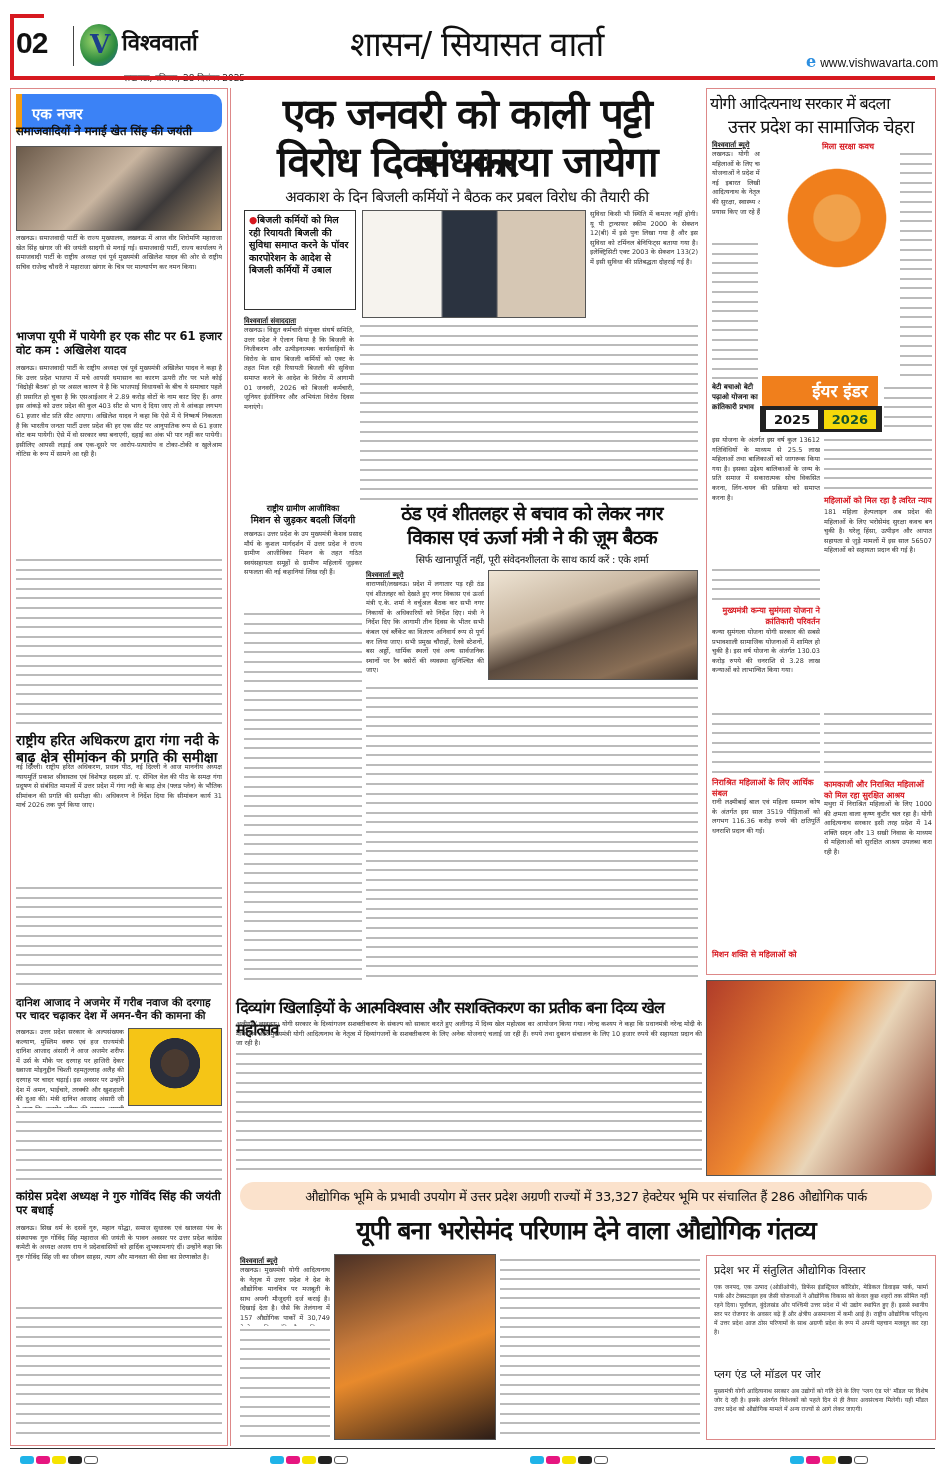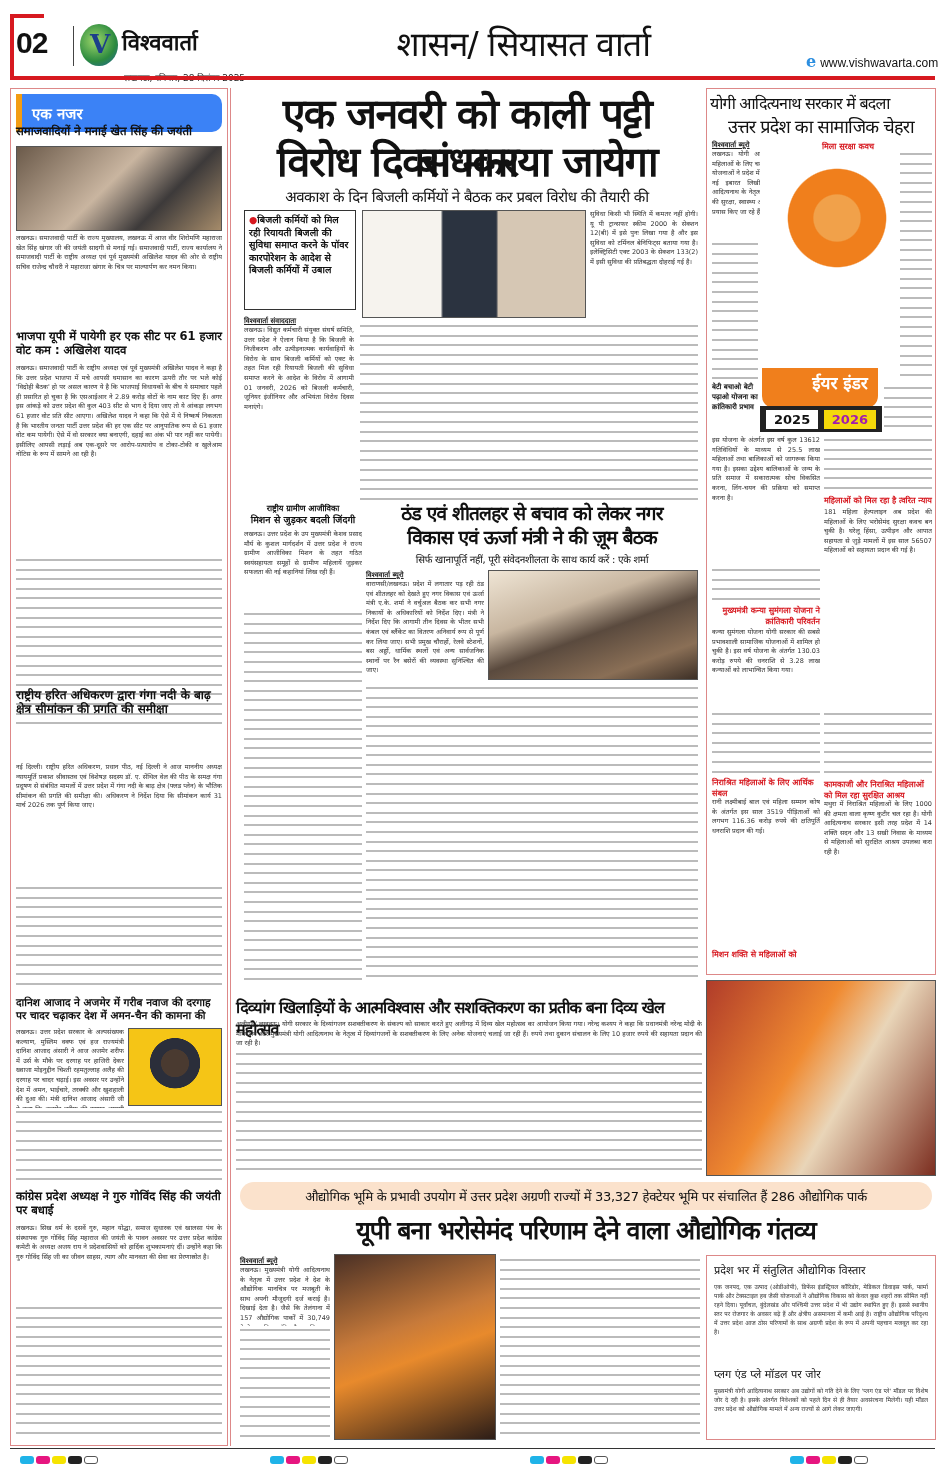--- a/index.html
+++ b/index.html
@@ -5,21 +5,21 @@
   * { box-sizing: border-box; margin: 0; padding: 0; }
   body { width: 945px; height: 1474px; background: #fff; font-family: "DejaVu Sans", sans-serif; color: #111; overflow: hidden; position: relative; }
   .abs { position: absolute; }
   .red-corner { left: 10px; top: 14px; width: 34px; height: 62px; border-left: 4px solid #d71920; border-top: 4px solid #d71920; }
   .pgno { left: 16px; top: 26px; font: bold 30px "Liberation Sans", sans-serif; letter-spacing: -1px; }
   .vsep { left: 73px; top: 26px; width: 1px; height: 40px; background: #444; }
   .logo { left: 80px; top: 24px; width: 38px; height: 42px; border-radius: 50%; background: radial-gradient(circle at 40% 40%, #9fd86b, #2c8a3f 60%, #1e5fa8); }
   .logo span { position: absolute; left: 10px; top: 5px; font: bold 26px "DejaVu Serif", serif; color: #1c3f8a; }
   .brand { left: 122px; top: 26px; font: bold 22px "DejaVu Sans", sans-serif; color: #111; }
   .dateline { left: 124px; top: 55px; font-size: 9px; color: #222; margin-top: 16px; }
-  .section-title { left: 350px; top: 20px; width: 300px; text-align: right; font: 34px "DejaVu Sans", sans-serif; letter-spacing: -1px; }
+  .section-title { left: 350px; top: 20px; width: 300px; text-align: left; font: 34px "DejaVu Sans", sans-serif; letter-spacing: -1px; }
   .web { left: 770px; top: 52px; font: 12px "Liberation Sans", sans-serif; margin-left: 36px; }
   .web .ie { color: #2d8fe0; font: bold 16px "DejaVu Serif", serif; margin-right: 4px; }
   .redrule { left: 10px; top: 76px; width: 925px; height: 4px; background: #d71920; }
 
   
   .col-left { left: 10px; top: 88px; width: 218px; height: 1358px; border: 1px solid #d88; }
   .col-right-box { left: 706px; top: 88px; width: 230px; height: 887px; border: 1px solid #d88; }
   .box-bottom-right { left: 706px; top: 1255px; width: 230px; height: 185px; border: 1px solid #d88; }
   .mainframe { left: 230px; top: 88px; width: 472px; height: 1358px; border-left: 1px solid #d88; }
 
@@ -38,21 +38,21 @@
   .headline-main { font: bold 41px "DejaVu Sans", sans-serif; text-align: center; letter-spacing: -1.5px; line-height: 48px; }
   .sub-main { font: 17px "DejaVu Sans", sans-serif; text-align: center; letter-spacing: -0.5px; }
   .byline { font-weight: bold; font-size: 7px; text-decoration: underline; color: #222; }
   .bullet-box { border: 1px solid #333; padding: 3px 4px; font: bold 11px "DejaVu Sans", sans-serif; line-height: 14px; }
   .bullet-box .dot { color: #d71920; }
 
   .yr-badge { background: #f07f1c; color: #fff; font: bold 17px "DejaVu Sans", sans-serif; text-align: center; border-radius: 0 0 12px 12px; }
   .yr-bar { background: #222; display: flex; align-items: center; justify-content: space-between; padding: 0 6px; }
   .yr { font: bold 13px "DejaVu Sans", sans-serif; padding: 2px 8px; position: relative; }
   .yr.y1 { background: #fff; color: #111; }
-  .yr.y2 { background: #f5d90a; color: #a21caf; }
+  .yr.y2 { background: #f5d90a; color: #14532d; }
 
   .red-sub { color: #d71920; font-weight: bold; font-size: 8px; }
   .pill { background: #fbe2cc; border-radius: 14px; text-align: center; font: 13px "DejaVu Sans", sans-serif; padding: 5px 0; letter-spacing: -0.3px; }
   .cmyk { position: absolute; top: 1456px; display: flex; gap: 2px; }
   .cmyk span { width: 14px; height: 8px; border-radius: 3px; display: inline-block; }
 </style>
 </head>
 <body>
 
 <div class="abs red-corner"></div>
@@ -70,21 +70,21 @@
 <div class="abs col-left"></div>
 <div class="abs label-bar" style="left:16px; top:94px; width:206px;">एक नजर</div>
 <h2 class="abs" style="left:16px; top:125px; width:206px; font-size:11.5px;">समाजवादियों ने मनाई खेत सिंह की जयंती</h2>
 <div class="abs photo" style="left:16px; top:146px; width:206px; height:85px;"></div>
 <div class="abs txt" style="left:16px; top:234px; width:206px; height:92px; overflow:hidden;">लखनऊ। समाजवादी पार्टी के राज्य मुख्यालय, लखनऊ में आज वीर शिरोमणि महाराजा खेत सिंह खंगार जी की जयंती सादगी से मनाई गई। समाजवादी पार्टी, राज्य कार्यालय ने समाजवादी पार्टी के राष्ट्रीय अध्यक्ष एवं पूर्व मुख्यमंत्री अखिलेश यादव की ओर से राष्ट्रीय सचिव राजेन्द्र चौधरी ने महाराजा खंगार के चित्र पर माल्यार्पण कर नमन किया।</div>
 
 <h2 class="abs" style="left:16px; top:330px; width:206px; font-size:11.5px;">भाजपा यूपी में पायेगी हर एक सीट पर 61 हजार वोट कम : अखिलेश यादव</h2>
 <div class="abs txt" style="left:16px; top:364px; width:206px; height:190px; overflow:hidden;">लखनऊ। समाजवादी पार्टी के राष्ट्रीय अध्यक्ष एवं पूर्व मुख्यमंत्री अखिलेश यादव ने कहा है कि उत्तर प्रदेश भाजपा में मचे आपसी घमासान का कारण ऊपरी तौर पर भले कोई 'विद्रोही बैठक' हो पर असल कारण ये है कि भाजपाई विधायकों के बीच ये समाचार पहले ही प्रसारित हो चुका है कि एसआईआर ने 2.89 करोड़ वोटों के नाम काट दिए हैं। अगर इस आंकड़े को उत्तर प्रदेश की कुल 403 सीट से भाग दे दिया जाए तो ये आंकड़ा लगभग 61 हजार वोट प्रति सीट आएगा। अखिलेश यादव ने कहा कि ऐसे में ये निष्कर्ष निकलता है कि भारतीय जनता पार्टी उत्तर प्रदेश की हर एक सीट पर आनुपातिक रूप से 61 हजार वोट कम पायेगी। ऐसे में वो सरकार क्या बनाएगी, दहाई का अंक भी पार नहीं कर पायेगी। इसीलिए आपसी लड़ाई अब एक-दूसरे पर आरोप-प्रत्यारोप व टोका-टोकी व खुलेआम नोटिस के रूप में सामने आ रही है।</div>
 <div class="abs filler" style="left:16px; top:556px; width:206px; height:172px;"></div>
 
-<h2 class="abs" style="left:16px; top:688px; width:206px; font-size:12px;">राष्ट्रीय हरित अधिकरण द्वारा गंगा नदी के बाढ़ क्षेत्र सीमांकन की प्रगति की समीक्षा</h2>
+<h2 class="abs" style="left:16px; top:732px; width:206px; font-size:14px;">राष्ट्रीय हरित अधिकरण द्वारा गंगा नदी के बाढ़ क्षेत्र सीमांकन की प्रगति की समीक्षा</h2>
 <div class="abs txt" style="left:16px; top:763px; width:206px; height:120px; overflow:hidden;">नई दिल्ली। राष्ट्रीय हरित अधिकरण, प्रधान पीठ, नई दिल्ली ने आज माननीय अध्यक्ष न्यायमूर्ति प्रकाश श्रीवास्तव एवं विशेषज्ञ सदस्य डॉ. ए. सेंथिल वेल की पीठ के समक्ष गंगा प्रदूषण से संबंधित मामलों में उत्तर प्रदेश में गंगा नदी के बाढ़ क्षेत्र (फ्लड प्लेन) के भौतिक सीमांकन की प्रगति की समीक्षा की। अधिकरण ने निर्देश दिया कि सीमांकन कार्य 31 मार्च 2026 तक पूर्ण किया जाए।</div>
 <div class="abs filler" style="left:16px; top:884px; width:206px; height:108px;"></div>
 
 <h2 class="abs" style="left:16px; top:996px; width:206px; font-size:10.5px;">दानिश आजाद ने अजमेर में गरीब नवाज की दरगाह पर चादर चढ़ाकर देश में अमन-चैन की कामना की</h2>
 <div class="abs photo yellow" style="left:128px; top:1028px; width:94px; height:78px;"></div>
 <div class="abs txt" style="left:16px; top:1028px; width:108px; height:80px; overflow:hidden;">लखनऊ। उत्तर प्रदेश सरकार के अल्पसंख्यक कल्याण, मुस्लिम वक्फ एवं हज राज्यमंत्री दानिश आजाद अंसारी ने आज अजमेर शरीफ में उर्स के मौके पर दरगाह पर हाजिरी देकर ख्वाजा मोइनुद्दीन चिश्ती रहमतुल्लाह अलैह की दरगाह पर चादर चढ़ाई। इस अवसर पर उन्होंने देश में अमन, भाईचारे, तरक्की और खुशहाली की दुआ की। मंत्री दानिश आजाद अंसारी जी ने कहा कि अजमेर शरीफ की दरगाह आपसी सौहार्द और भाईचारे का प्रतीक है।</div>
 <div class="abs filler" style="left:16px; top:1108px; width:206px; height:78px;"></div>
 
 <h2 class="abs" style="left:16px; top:1190px; width:206px; font-size:11.5px;">कांग्रेस प्रदेश अध्यक्ष ने गुरु गोविंद सिंह की जयंती पर बधाई</h2>
 <div class="abs txt" style="left:16px; top:1224px; width:206px; height:80px; overflow:hidden;">लखनऊ। सिख धर्म के दसवें गुरु, महान योद्धा, समाज सुधारक एवं खालसा पंथ के संस्थापक गुरु गोविंद सिंह महाराज की जयंती के पावन अवसर पर उत्तर प्रदेश कांग्रेस कमेटी के अध्यक्ष अजय राय ने प्रदेशवासियों को हार्दिक शुभकामनाएं दीं। उन्होंने कहा कि गुरु गोविंद सिंह जी का जीवन साहस, त्याग और मानवता की सेवा का प्रेरणास्रोत है।</div>
@@ -117,21 +117,21 @@
 
 <div class="abs col-right-box"></div>
 <div class="abs" style="left:710px; top:92px; width:222px; font:16px 'DejaVu Sans', sans-serif; letter-spacing:-0.8px;">योगी आदित्यनाथ सरकार में बदला</div>
 <div class="abs" style="left:710px; top:114px; width:222px; font:18px 'DejaVu Sans', sans-serif; text-align:center; letter-spacing:-0.8px;">उत्तर प्रदेश का सामाजिक चेहरा</div>
 <div class="abs byline" style="left:712px; top:140px;">विश्ववार्ता ब्यूरो</div>
 <div class="abs red-sub" style="left:822px; top:140px;">मिला सुरक्षा कवच</div>
 <div class="abs txt" style="left:712px; top:150px; width:106px; height:90px; overflow:hidden;">लखनऊ। योगी आदित्यनाथ सरकार द्वारा महिलाओं के लिए चलाई जा रही कल्याणकारी योजनाओं ने प्रदेश में महिला सशक्तिकरण की नई इबारत लिखी है। मुख्यमंत्री योगी आदित्यनाथ के नेतृत्व में महिलाओं तथा बच्चों की सुरक्षा, स्वास्थ्य और सम्मान के लिए सतत प्रयास किए जा रहे हैं।</div>
 <div class="abs photo yogi" style="left:760px; top:150px; width:140px; height:170px; border:none;"></div>
 <div class="abs filler" style="left:712px; top:240px; width:46px; height:140px;"></div>
 <div class="abs filler" style="left:900px; top:150px; width:32px; height:230px;"></div>
-<div class="abs yr-badge" style="left:762px; top:368px; width:116px; height:40px; line-height:30px;padding-left:40px;">ईयर इंडर</div>
+<div class="abs yr-badge" style="left:762px; top:376px; width:116px; height:40px; line-height:30px;padding-left:40px;">ईयर इंडर</div>
 <div class="abs yr-bar" style="left:760px; top:406px; width:122px; height:26px;">
   <span class="yr y1">2025</span>
   <span class="yr y2">2026</span>
 </div>
 <div class="abs" style="left:712px; top:382px; width:46px; font-size:7px; font-weight:bold; line-height:10px;">बेटी बचाओ बेटी पढ़ाओ योजना का क्रांतिकारी प्रभाव</div>
 <div class="abs filler" style="left:884px; top:384px; width:48px; height:50px;"></div>
 <div class="abs txt" style="left:712px; top:436px; width:108px; height:130px; overflow:hidden;">इस योजना के अंतर्गत इस वर्ष कुल 13612 गतिविधियों के माध्यम से 25.5 लाख महिलाओं तथा बालिकाओं को जागरूक किया गया है। इसका उद्देश्य बालिकाओं के जन्म के प्रति समाज में सकारात्मक सोच विकसित करना, लिंग-चयन की प्रक्रिया को समाप्त करना है।</div>
 <div class="abs filler" style="left:824px; top:436px; width:108px; height:56px;"></div>
 <div class="abs red-sub" style="left:824px; top:494px; width:108px;">महिलाओं को मिल रहा है त्वरित न्याय</div>
 <div class="abs filler" style="left:712px; top:566px; width:108px; height:36px;"></div>

